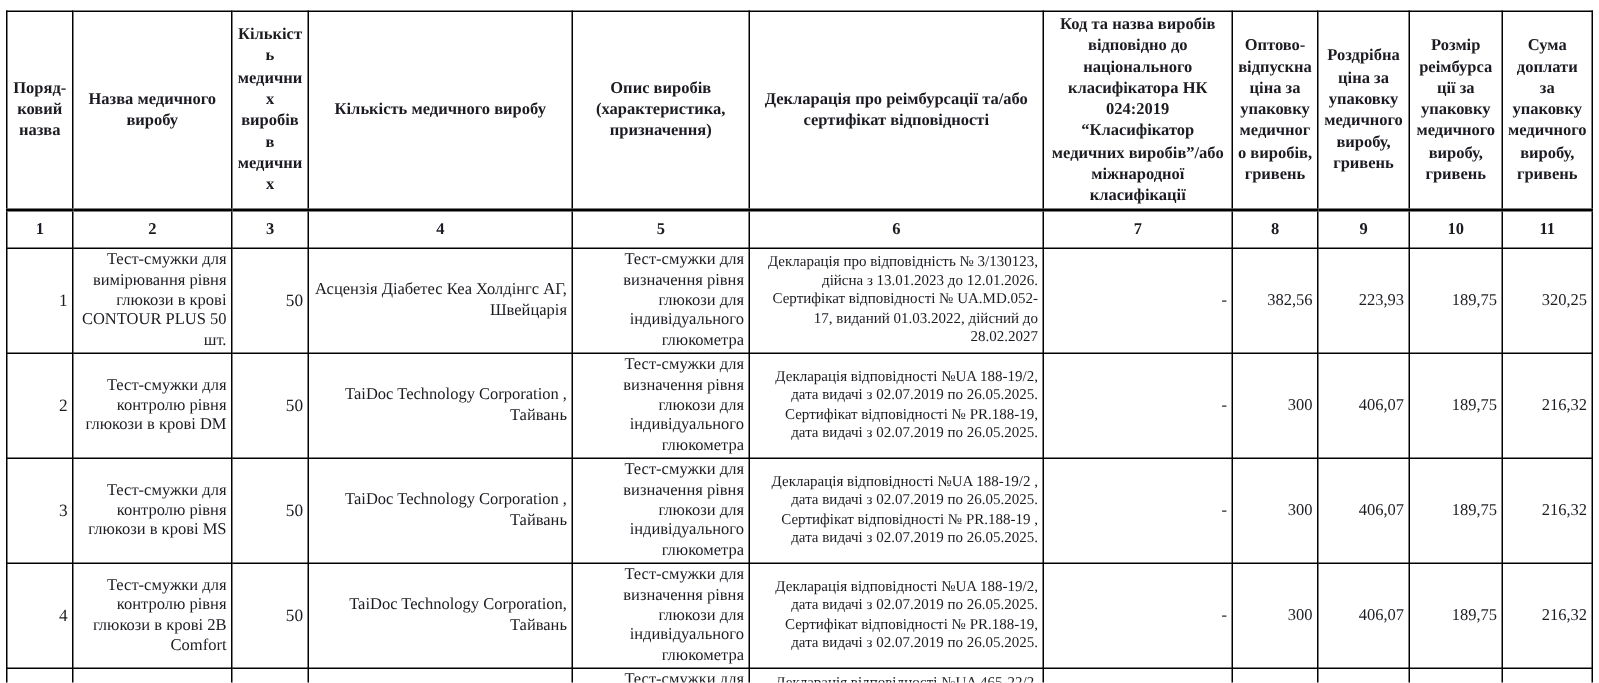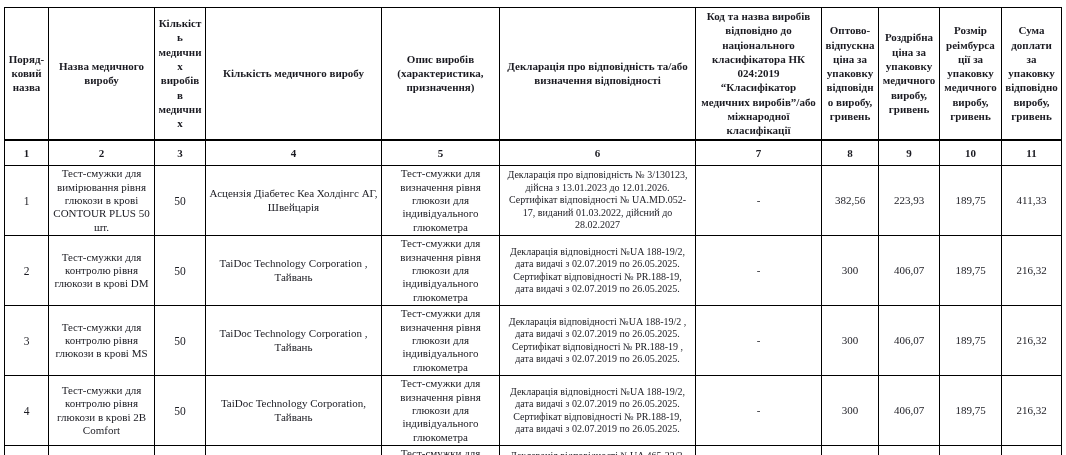--- a/index.html
+++ b/index.html
@@ -33,20 +33,21 @@
     line-height: 1.3;
   }
   tr.header-row { height: 97px; }
   tr.header-row th { border-bottom: 2px solid #000; }
   tr.number-row { height: 26px; }
   tr.number-row td { font-weight: bold; font-size: 11px; }
   tr.data-row { height: 64px; }
   tr.data-row td {
     font-size: 11px;
     line-height: 1.22;
+    text-align: right;
   }
   tr.data-row td.c-decl { font-size: 10px; line-height: 1.25; }
   tr.data-row td.c-num  { font-size: 11.5px; }
 </style>
 </head>
 <body>
 
 <table class="price-table">
   <colgroup>
     <col style="width:44px">
@@ -62,26 +63,26 @@
       <col style="width:60px">
   </colgroup>
 
   <tbody>
       <tr class="header-row">
     <th>Поряд-ковий назва</th>
     <th>Назва медичного виробу</th>
     <th>Кількість медичних виробів в медичних</th>
     <th>Кількість медичного виробу</th>
     <th>Опис виробів (характеристика, призначення)</th>
-    <th>Декларація про відповідність та/або визначення відповідності</th>
+    <th>Декларація про реімбурсації та/або сертифікат відповідності</th>
     <th>Код та назва виробів відповідно до національного класифікатора НК 024:2019 “Класифікатор медичних виробів”/або міжнародної класифікації</th>
-    <th>Оптово-відпускна ціна за упаковку відповідно виробу, гривень</th>
+    <th>Оптово-відпускна ціна за упаковку медичного виробів, гривень</th>
     <th>Роздрібна ціна за упаковку медичного виробу, гривень</th>
     <th>Розмір реімбурсації за упаковку медичного виробу, гривень</th>
-    <th>Сума доплати за упаковку відповідно виробу, гривень</th>
+    <th>Сума доплати за упаковку медичного виробу, гривень</th>
   </tr>
 
   <tr class="number-row">
     <td>1</td>
     <td>2</td>
     <td>3</td>
     <td>4</td>
     <td>5</td>
     <td>6</td>
     <td>7</td>
@@ -95,21 +96,21 @@
     <td class="c-num">1</td>
     <td>Тест-смужки для вимірювання рівня глюкози в крові CONTOUR PLUS 50 шт.</td>
     <td class="c-num">50</td>
     <td>Асцензія Діабетес Кеа Холдінгс АГ, Швейцарія</td>
     <td>Тест-смужки для визначення рівня глюкози для індивідуального глюкометра</td>
     <td class="c-decl">Декларація про відповідність № 3/130123, дійсна з 13.01.2023 до 12.01.2026. Сертифікат відповідності № UA.MD.052-17, виданий 01.03.2022, дійсний до 28.02.2027</td>
     <td>-</td>
     <td>382,56</td>
     <td>223,93</td>
     <td>189,75</td>
-    <td>411,33</td>
+    <td>320,25</td>
   </tr>
 
   <tr class="data-row">
     <td class="c-num">2</td>
     <td>Тест-смужки для контролю рівня глюкози в крові DM</td>
     <td class="c-num">50</td>
     <td>TaiDoc Technology Corporation , Тайвань</td>
     <td>Тест-смужки для визначення рівня глюкози для індивідуального глюкометра</td>
     <td class="c-decl">Декларація відповідності №UA 188-19/2, дата видачі з 02.07.2019 по 26.05.2025. Сертифікат відповідності № PR.188-19, дата видачі з 02.07.2019 по 26.05.2025.</td>
     <td>-</td>

